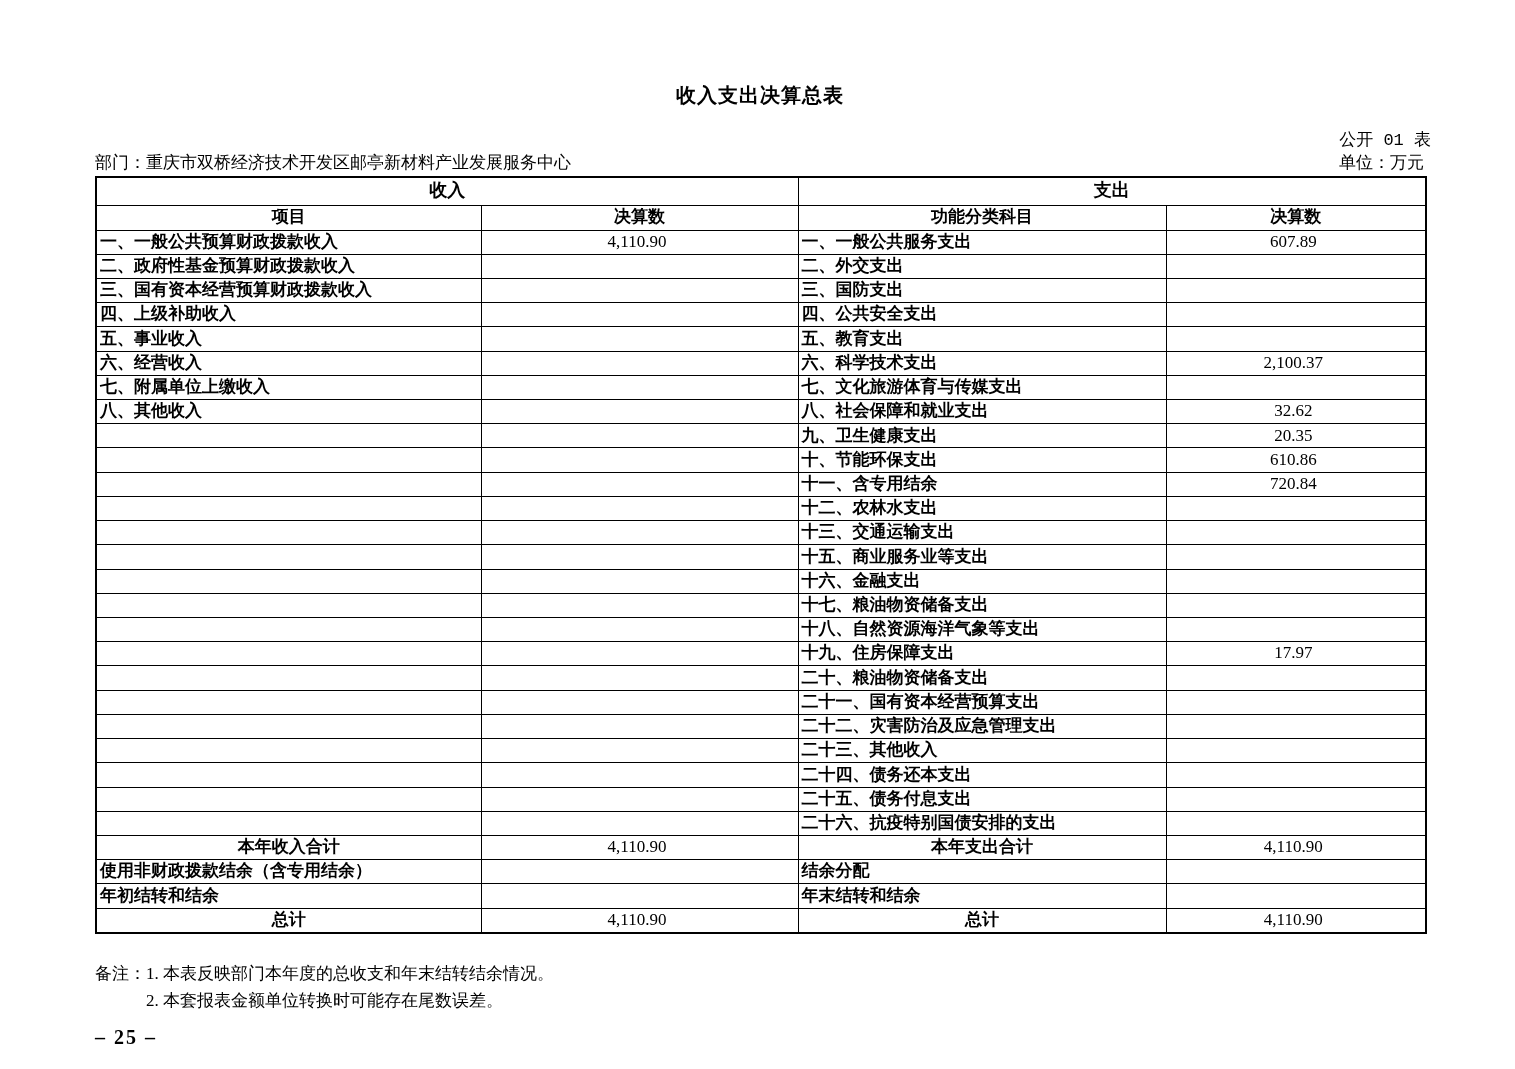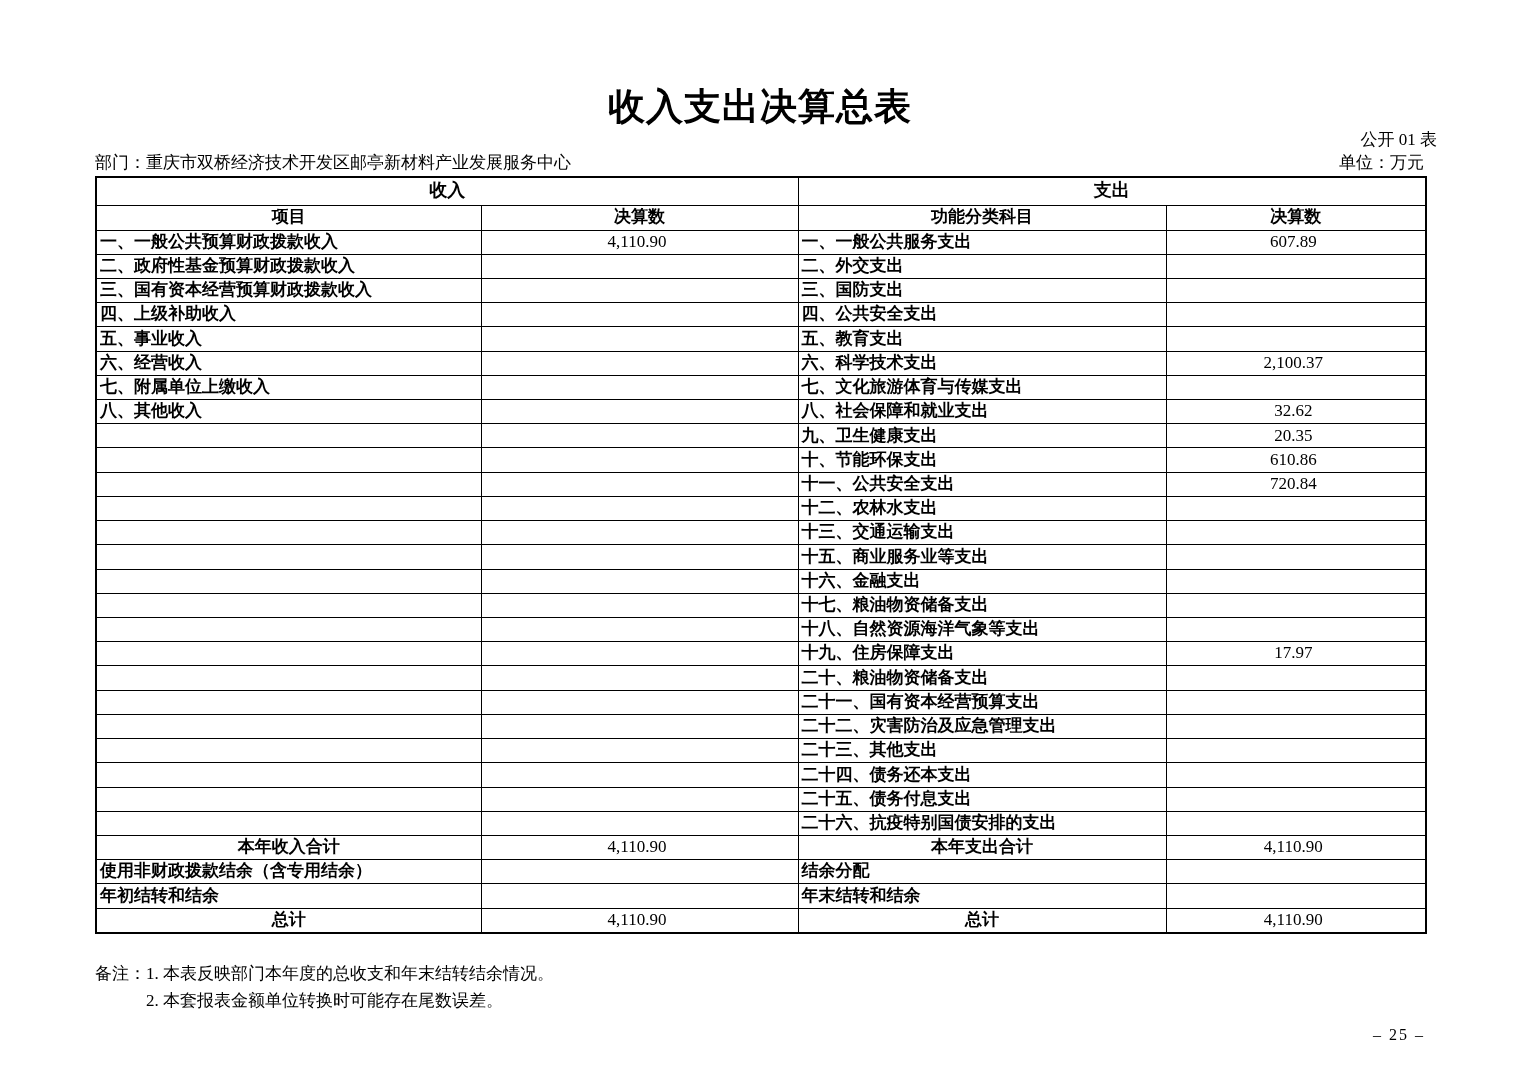--- a/index.html
+++ b/index.html
@@ -12,29 +12,30 @@
     font-family: "Liberation Serif", "DejaVu Serif", serif;
     overflow: hidden;
   }
   .title {
     position: absolute;
     left: 95px;
     width: 1330px;
     top: 82px;
     margin: 0;
     text-align: center;
-    font-size: 37px;
+    font-size: 20px;
     font-weight: bold;
     letter-spacing: 1px;
   }
   .form-code {
     position: absolute;
-    right: 78px;
+    right: 84px;
     top: 128px;
     font-size: 17px;
+    font-family: Liberation Mono, monospace;
   }
   .meta-row {
     position: absolute;
     left: 95px;
     right: 91px;
     top: 151px;
     display: flex;
     justify-content: space-between;
     font-size: 17px;
   }
@@ -74,23 +75,24 @@
     line-height: 27px;
     display: flex;
     align-items: flex-start;
   }
   .notes-label { white-space: nowrap; }
   .page-number {
     position: absolute;
     left: 95px;
     width: 1330px;
     top: 1026px;
-    text-align: right;
-    font-size: 16px;
+    text-align: left;
+    font-size: 20px;
     letter-spacing: 2px;
+    font-weight: bold;
   }
 </style>
 </head>
 <body>
 
 <div class="page">
 
   <h1 class="title">收入支出决算总表</h1>
 
   <div class="form-code">公开 01 表</div>
@@ -176,21 +178,21 @@
         </tr>
         <tr>
           <td class="item"></td>
           <td class="num"></td>
           <td class="item">十、节能环保支出</td>
           <td class="num">610.86</td>
         </tr>
         <tr>
           <td class="item"></td>
           <td class="num"></td>
-          <td class="item">十一、公共安全支出</td>
+          <td class="item">十一、含专用结余</td>
           <td class="num">720.84</td>
         </tr>
         <tr>
           <td class="item"></td>
           <td class="num"></td>
           <td class="item">十二、农林水支出</td>
           <td class="num"></td>
         </tr>
         <tr>
           <td class="item"></td>
@@ -242,21 +244,21 @@
         </tr>
         <tr>
           <td class="item"></td>
           <td class="num"></td>
           <td class="item">二十二、灾害防治及应急管理支出</td>
           <td class="num"></td>
         </tr>
         <tr>
           <td class="item"></td>
           <td class="num"></td>
-          <td class="item">二十三、其他支出</td>
+          <td class="item">二十三、其他收入</td>
           <td class="num"></td>
         </tr>
         <tr>
           <td class="item"></td>
           <td class="num"></td>
           <td class="item">二十四、债务还本支出</td>
           <td class="num"></td>
         </tr>
         <tr>
           <td class="item"></td>

